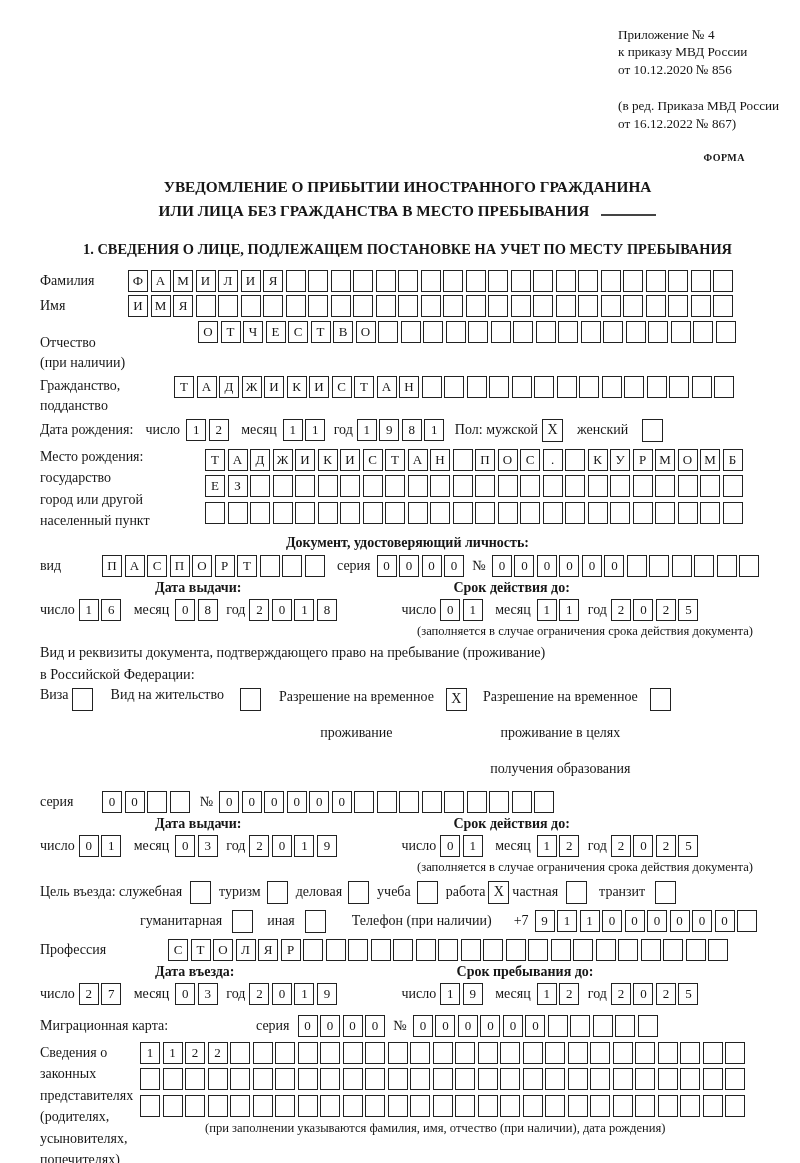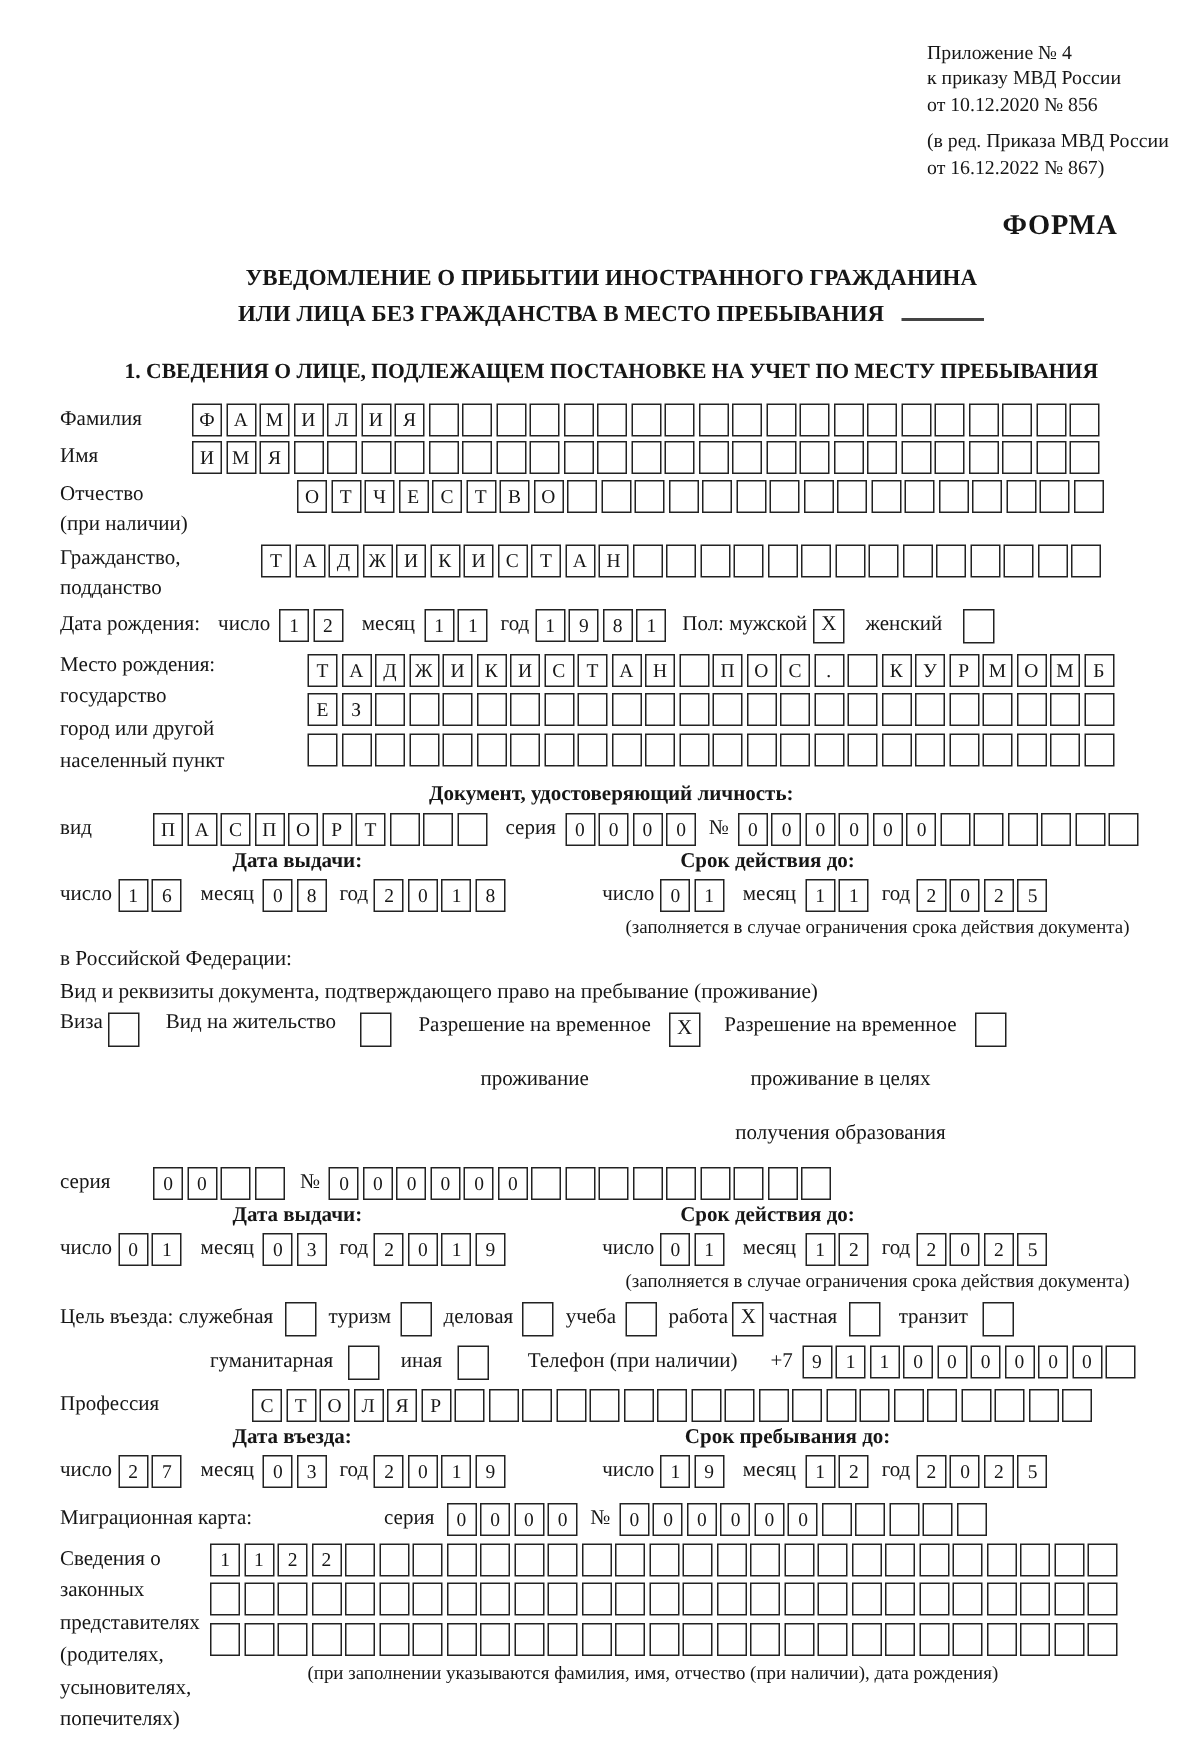--- a/index.html
+++ b/index.html
@@ -7,22 +7,22 @@
     position:relative;
     width:800px;height:1163px;
     box-sizing:border-box;
     padding:26px 25px 0 40px;
     background:#fff;color:#161616;
     font-family:"Liberation Serif","DejaVu Serif",serif;
     overflow:hidden;
   }
   .hdr{margin-left:578px;font-size:13.2px;line-height:1.32;}
   .hdr div{white-space:nowrap;}
-  .hdr .sub{margin-top:7px;}
-  .forma{text-align:right;padding-right:30px;font-weight:bold;font-size:19px;margin-top:20px;letter-spacing:.5px;}
+  .hdr .sub{margin-top:19px;}
+  .forma{text-align:right;padding-right:30px;font-weight:bold;font-size:10px;margin-top:20px;letter-spacing:.5px;}
   .title{margin-top:12px;text-align:center;font-weight:bold;font-size:15.3px;line-height:1.55;}
   .uline{display:inline-block;width:55px;border-bottom:2px solid #444;margin-left:12px;}
   .sec{margin-top:18px;font-weight:bold;font-size:14.4px;text-align:center;white-space:nowrap;}
   .fbody{margin-top:12px;font-size:14px;}
   .row{display:flex;align-items:center;margin-bottom:3px;}
   .row.top{align-items:flex-start;}
   .lbl{white-space:pre;flex:0 0 auto;}
   .stk{display:flex;flex-direction:column;line-height:20px;flex:0 0 auto;}
   .stk.ctr{text-align:center;gap:16px;}
   .cells{display:flex;flex:0 0 auto;}
@@ -131,21 +131,21 @@
           <span class="cell"></span>
           <span class="cell"></span>
           <span class="cell"></span>
           <span class="cell"></span>
           <span class="cell"></span>
           <span class="cell"></span>
           <span class="cell"></span>
         </span>
       </div>
       <div class="row top" style="margin-top: 4px;">
-        <span class="stk" style="width: 158px;">
+        <span class="stk" style="width: 158px; margin-top: 12px;">
           <span>Отчество</span>
           <span>(при наличии)</span>
         </span>
         <span class="cells">
           <span class="cell">О</span>
           <span class="cell">Т</span>
           <span class="cell">Ч</span>
           <span class="cell">Е</span>
           <span class="cell">С</span>
           <span class="cell">Т</span>
@@ -382,22 +382,22 @@
         </span>
         <span class="lbl" style="margin-left: 6px;">год</span>
         <span class="cells" style="margin-left: 4px;">
           <span class="cell">2</span>
           <span class="cell">0</span>
           <span class="cell">2</span>
           <span class="cell">5</span>
         </span>
       </div>
       <div class="note right">(заполняется в случае ограничения срока действия документа)</div>
+      <div class="txt">Вид и реквизиты документа, подтверждающего право на пребывание (проживание)</div>
       <div class="txt">в Российской Федерации:</div>
-      <div class="txt">Вид и реквизиты документа, подтверждающего право на пребывание (проживание)</div>
       <div class="row top" style="margin-top: 2px;">
         <span class="lbl">Виза</span>
         <span class="cbox" style="margin-left: 3px;"></span>
         <span class="lbl" style="margin-left: 18px;">Вид на жительство</span>
         <span class="cbox" style="margin-left: 16px;"></span>
         <span class="stk ctr" style="margin-left: 18px;">
           <span>Разрешение на временное</span>
           <span>проживание</span>
         </span>
         <span class="cbox" style="margin-left: 12px;">X</span>

